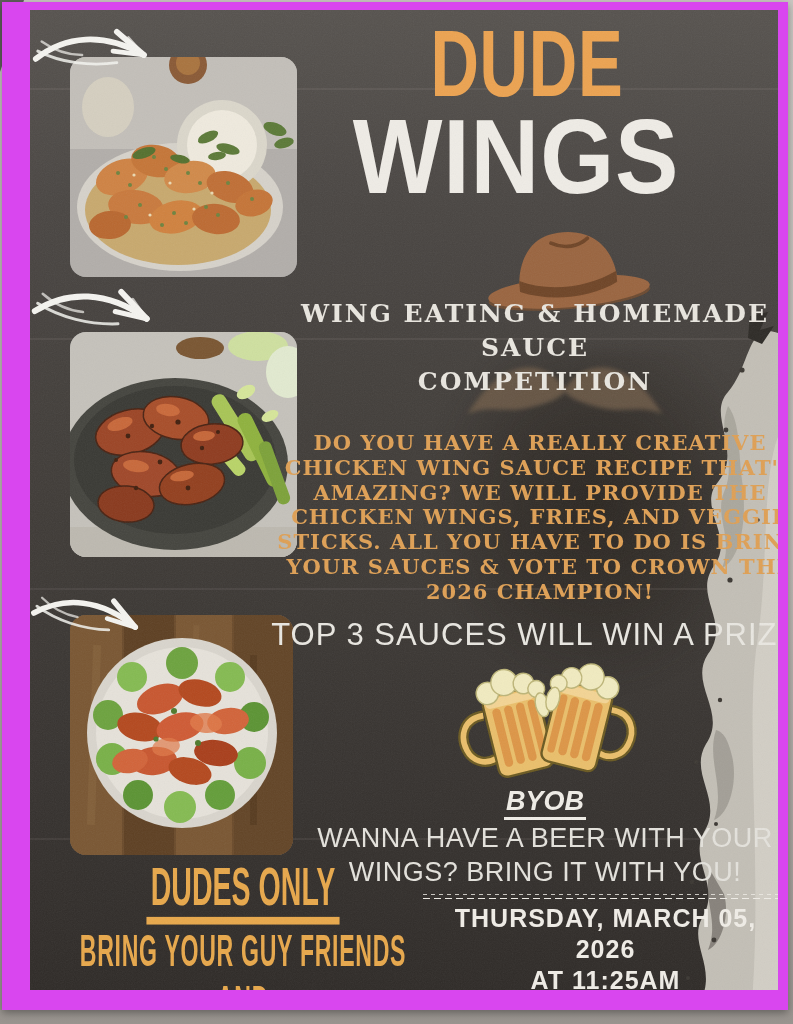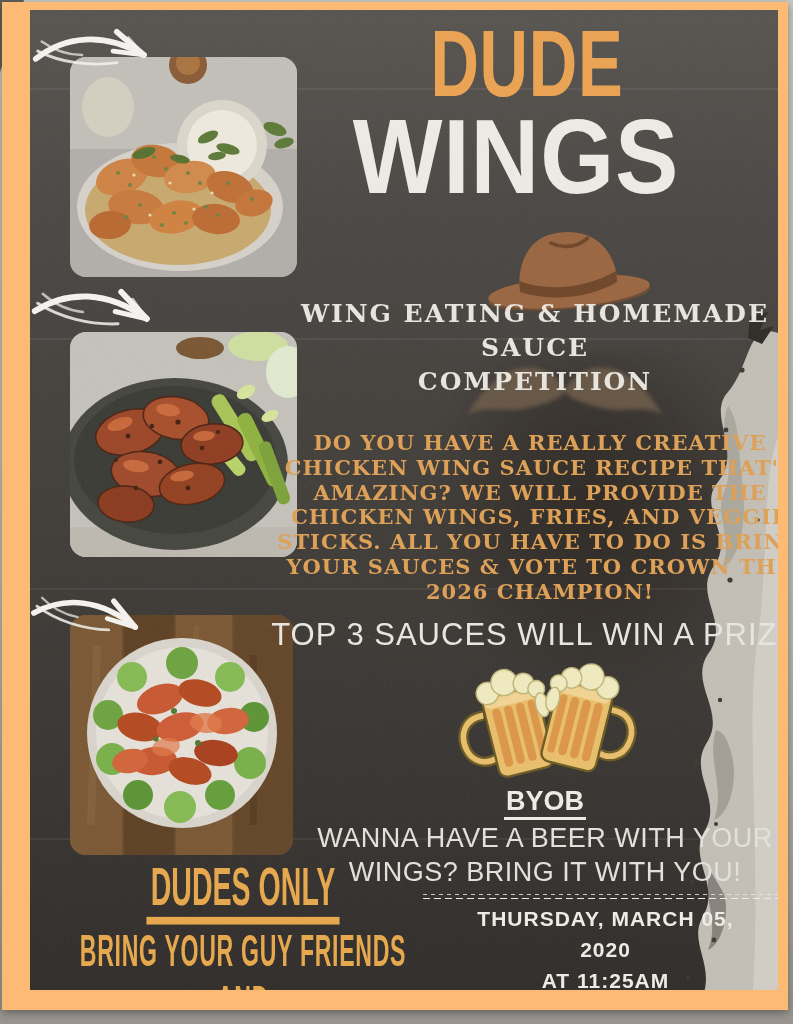--- a/index.html
+++ b/index.html
@@ -4,21 +4,21 @@
 <style>
   html,body{margin:0;padding:0;}
   body{
     width:793px;height:1024px;position:relative;overflow:hidden;
     background:linear-gradient(180deg,#c9c6c1 0%,#bdb9b4 55%,#99948f 100%);
     font-family:"Liberation Sans",sans-serif;
   }
   .abs{position:absolute;}
   .corner-shadow{left:0;top:0;width:24px;height:72px;background:#5f5e5b;
     clip-path:polygon(0 0,100% 0,0 100%);}
-  .paper{left:2px;top:2px;right:5px;bottom:14px;background:#fdba74;
+  .paper{left:2px;top:2px;right:5px;bottom:14px;background:#d946ef;
     box-shadow:0 3px 8px rgba(0,0,0,.35);}
   .flyer{left:28px;top:8px;right:10px;bottom:20px;overflow:hidden;
     background:linear-gradient(180deg,#57534f 0%,#4a4643 20%,#403c38 50%,#373330 78%,#2f2b28 100%);}
   .crease{left:0;right:0;height:2px;background:rgba(235,230,220,0.07);z-index:2;}
   .silhouette{left:400px;top:340px;width:330px;height:340px;z-index:1;
     background:radial-gradient(ellipse at 50% 45%,rgba(28,22,16,.55) 0%,rgba(28,22,16,.25) 45%,rgba(28,22,16,0) 72%);
     filter:blur(6px);}
   .photo{border-radius:16px;overflow:hidden;z-index:3;background:#888;}
   .photo svg{display:block;}
   .icon-svg{z-index:4;}
@@ -27,26 +27,26 @@
   .title1{left:367px;top:2px;width:260px;font-weight:900;font-size:86px;line-height:92px;
     color:#eca351;letter-spacing:1px;transform:scale(.78,1.1);transform-origin:center top;}
   .title2{left:281px;top:90px;width:410px;font-weight:900;font-size:100px;line-height:106px;
     color:#efece6;letter-spacing:1px;transform:scale(.95,1.06);transform-origin:center top;}
   .subtitle{left:235px;top:287px;width:540px;font-family:"DejaVu Serif",serif;font-weight:700;
     font-size:25px;line-height:34px;letter-spacing:2px;color:#e9e6df;}
   .bodytext{left:200px;top:421px;width:620px;font-family:"DejaVu Serif",serif;font-weight:700;
     font-size:21px;line-height:24.8px;letter-spacing:1px;color:#dfa055;}
   .prize{left:160px;top:607px;width:700px;font-weight:500;font-size:31px;letter-spacing:1px;
     color:#e9e7e1;}
-  .byob{left:415px;top:776px;width:200px;font-weight:800;font-size:27px;
+  .byob{left:415px;top:776px;width:200px;font-weight:800;font-style:italic;font-size:27px;
     color:#f0ede7;}
   .byob span{border-bottom:3px solid #f0ede7;padding:0 2px 1px 2px;}
   .wanna{left:225px;top:811px;width:580px;font-weight:500;font-size:27px;line-height:34px;
     letter-spacing:.5px;color:#e4e2dc;}
-  .datebox{left:393px;top:884px;width:365px;color:#f0ede7;font-weight:800;font-size:21px;
+  .datebox{left:393px;top:884px;width:365px;color:#f0ede7;font-weight:800;font-size:25px;
     line-height:31px;letter-spacing:1px;}
   .dashline{height:5px;margin:0 0 4px 0;
     background:
       repeating-linear-gradient(90deg,#efece6 0 7px,rgba(0,0,0,0) 7px 11px) 0 4px/100% 3px no-repeat,
       repeating-linear-gradient(90deg,rgba(239,236,230,.8) 0 4px,rgba(0,0,0,0) 4px 8px) 0 0/100% 1px no-repeat;}
   .dudes{left:-57px;top:848px;width:540px;font-weight:900;color:#e8a84b;
     transform:scale(.68,1.28);transform-origin:center top;text-align:center;z-index:6;position:absolute;}
   .dudes .l1{font-size:42px;line-height:46px;}
   .dudes .l1 span{border-bottom:6px solid #e8a84b;padding:0 6px 0 6px;}
   .dudes .l2{font-size:34px;line-height:40px;margin-top:6px;letter-spacing:1px;}
@@ -352,21 +352,21 @@
       <span>BYOB</span>
     </div>
     <div class="abs txt wanna">
       <div>WANNA HAVE A BEER WITH YOUR</div>
       <div>WINGS? BRING IT WITH YOU!</div>
     </div>
 
     <div class="abs txt datebox">
       <div class="dashline"></div>
       <div>THURSDAY, MARCH 05,</div>
-      <div>2020</div>
+      <div>2026</div>
       <div>AT 11:25AM</div>
 
     </div>
 
     <div class="dudes">
       <div class="l1">
         <span>DUDES ONLY</span>
       </div>
       <div class="l2">BRING YOUR GUY FRIENDS AND</div>
 

